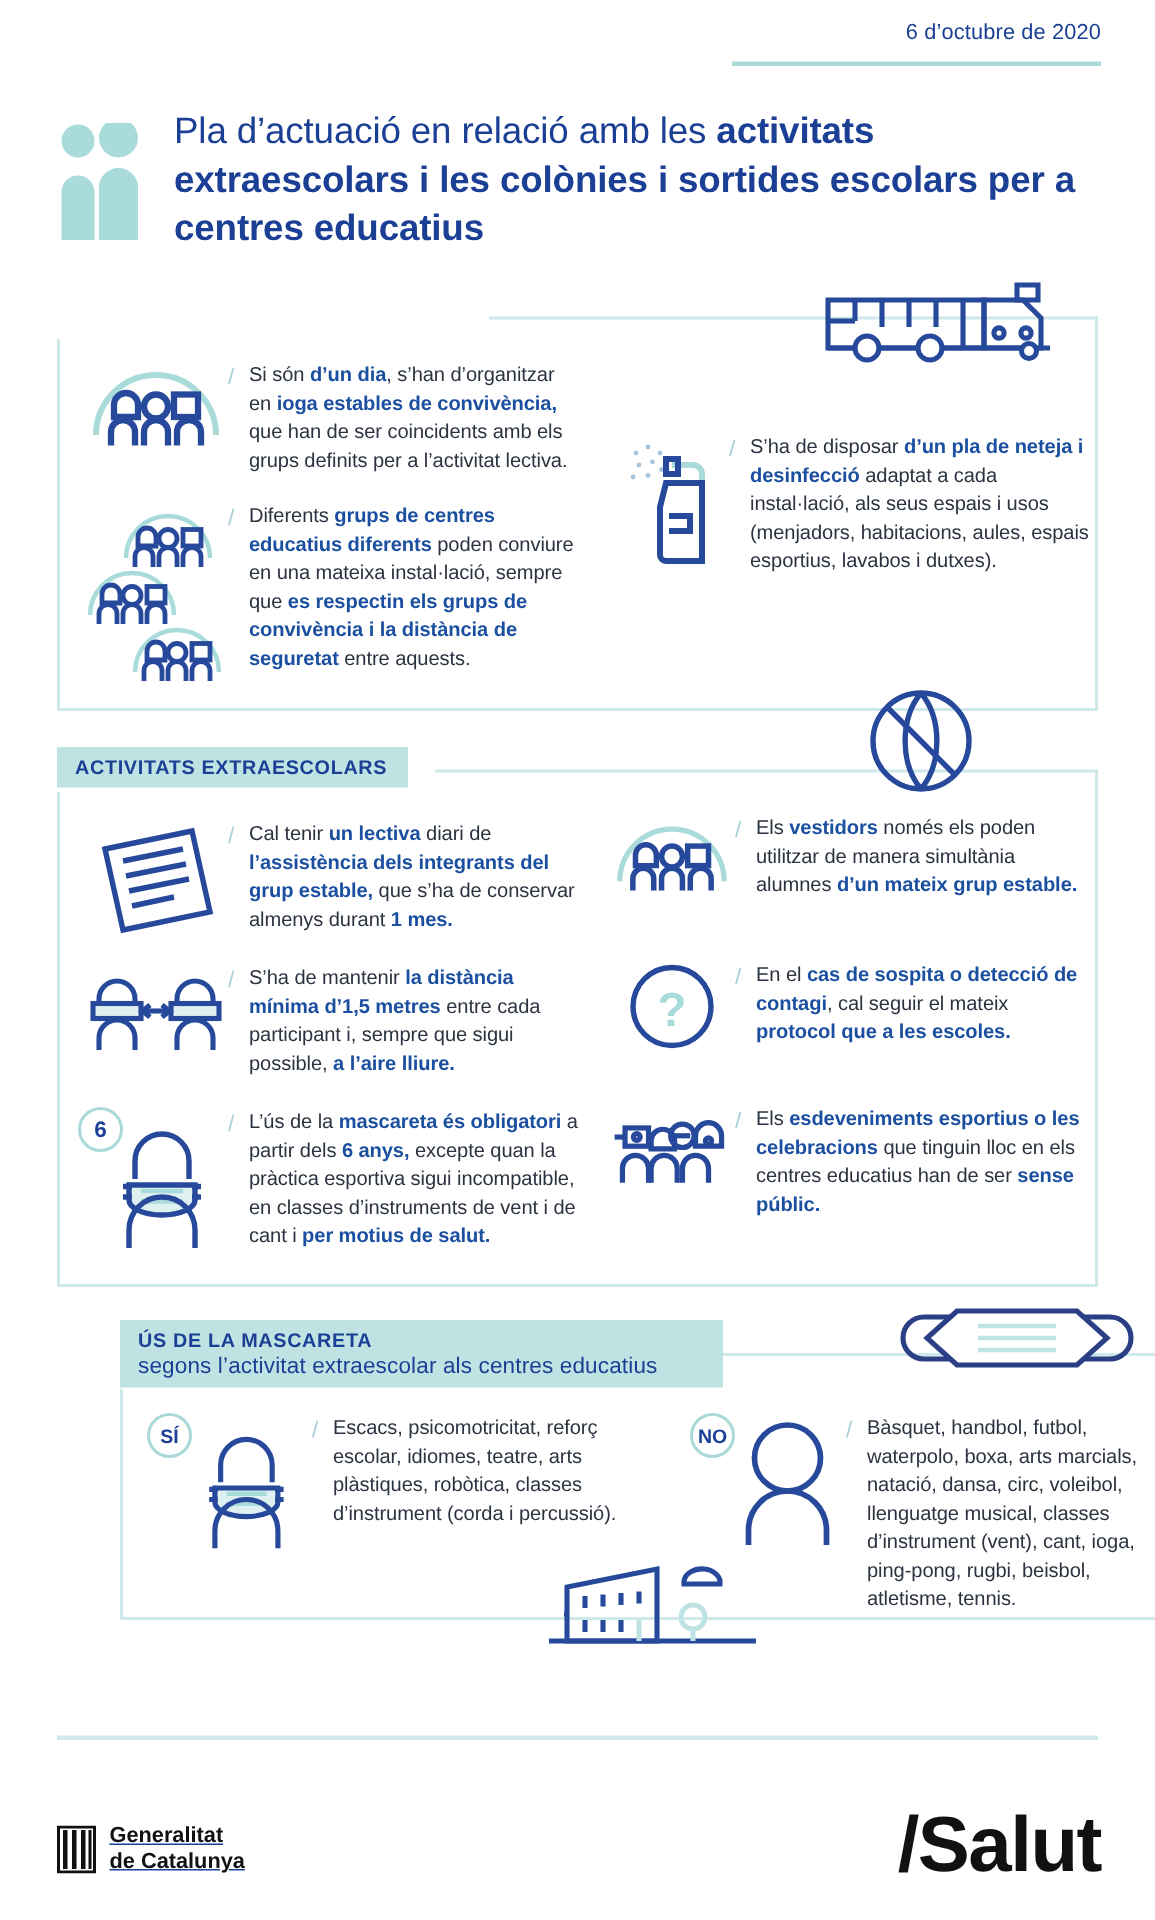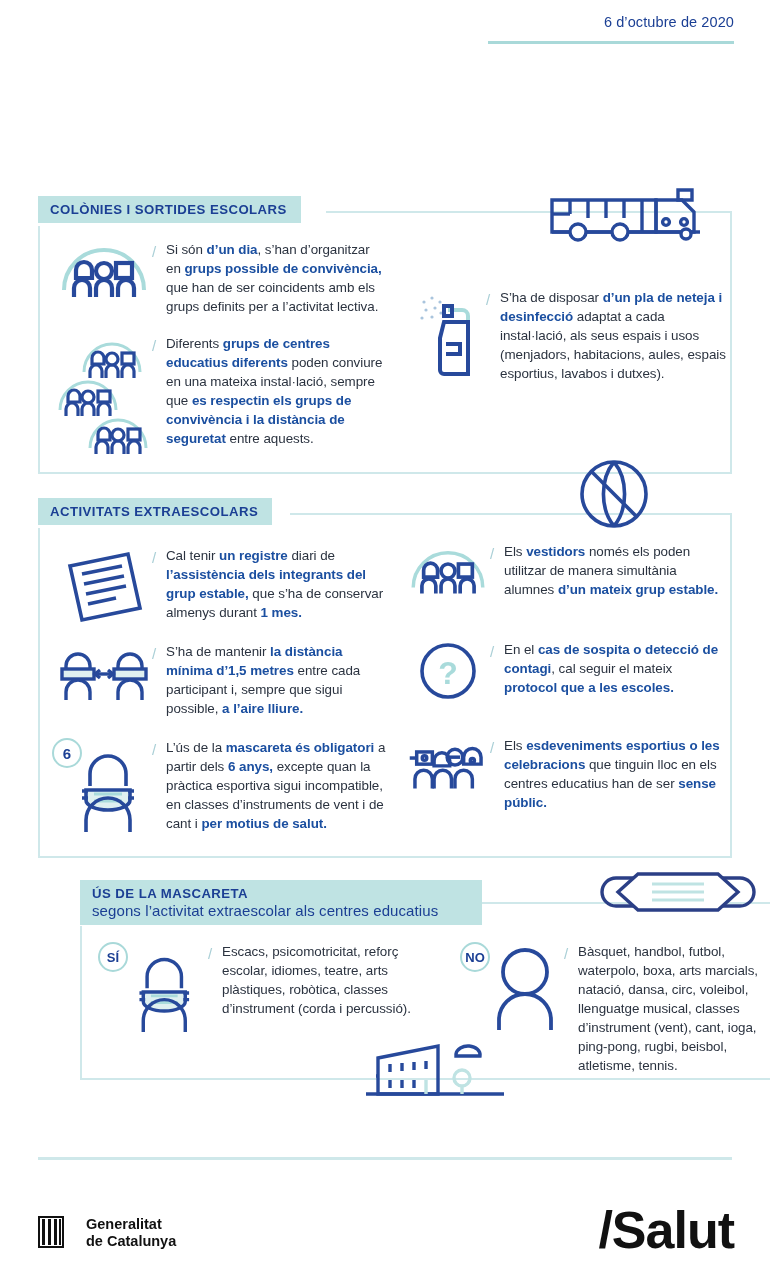--- a/index.html
+++ b/index.html
@@ -46,39 +46,51 @@
     display: flex; align-items: center; justify-content: center;
   }
   .badge.num { font-size: 15px; }
 
   
   .more-info { position: absolute; left: 38px; top: 1143px; width: 694px; }
   .more-info .line1 { font-size: 18.5px; color: #1b3f94; letter-spacing: -.1px; }
   .more-info .line1 b { font-weight: 700; }
   .more-rule { width: 694px; height: 3px; background: #cfe8ea; margin-top: 14px; }
 
-  .gencat { position: absolute; left: 38px; top: 1216px; display: flex; gap: 22px; }
+  .gencat { position: absolute; left: 38px; top: 1216px; display: flex; align-items: center; gap: 9px; text-decoration: underline; }
   .gencat .shield { width: 26px; height: 32px; }
   .gencat .gtext { font-size: 14.5px; font-weight: 700; line-height: 1.18; color: #111111; }
   .salut { position: absolute; right: 36px; top: 1200px; font-size: 52px; font-weight: 700; color: #111111; letter-spacing: -1px; font-family: "Liberation Sans", sans-serif; }
   .sidenote-wrap { position: absolute; left: 22px; top: 1088px; }
 </style>
 </head>
 <body>
 
 <div class="page">
 
   <div class="date-row">
     <div class="date-text">6 d’octubre de 2020</div>
     <div class="date-rule"></div>
   </div>
 
+  <div class="title-block">
+    <div class="people-logo">
+      <svg width="58" height="78" viewBox="0 0 58 78">
+        <circle cx="14" cy="12" r="11" fill="#a9dbdb"></circle>
+        <circle cx="41" cy="10" r="13" fill="#a9dbdb"></circle>
+        <path d="M3 78 V46 a11 11 0 0 1 22 0 V78 Z" fill="#a9dbdb"></path>
+        <path d="M28 78 V43 a13 13 0 0 1 26 0 V78 Z" fill="#a9dbdb"></path>
+      </svg>
+    </div>
+    <div class="title-text">
+      <span>Pla d’actuació en relació amb les </span><b>activitats extraescolars i les colònies i sortides escolars per a centres educatius</b>
+    </div>
+  </div>
 
   <div class="section" style="left:38px; top:196px; width:694px; height:280px;">
-    <div class="sec-head" style="position:absolute; left:0; top:0;">COLÒNIES I SORTIDES ESCOLARS</div>
     <div class="frame-line" style="left:288px; top:15px; width:406px; height:2px;"></div>
     <div class="frame-line" style="left:692px; top:15px; width:2px; height:263px;"></div>
     <div class="frame-line" style="left:0; top:30px; width:2px; height:248px;"></div>
     <div class="frame-line" style="left:0; top:276px; width:694px; height:2px;"></div>
 
     <div style="position:absolute; left:508px; top:-12px;">
       <svg width="160" height="62" viewBox="0 0 160 62">
         <g fill="none" stroke="#27499b" stroke-width="3.4">
           <path d="M6 48 V16 h104 v32 Z"></path>
           <path d="M110 16 h26 l12 12 v20 h-38 Z"></path>
@@ -103,21 +115,21 @@
             <path d="M18 38 v-8 a8 8 0 0 1 16 0 v8 Z"></path>
             <circle cx="46" cy="31" r="8"></circle>
             <rect x="58" y="23" width="16" height="15"></rect>
             <path d="M16 57 v-9 a8 8 0 0 1 16 0 v9"></path>
             <path d="M38 57 v-9 a8 8 0 0 1 16 0 v9"></path>
             <path d="M60 57 v-9 a8 8 0 0 1 16 0 v9"></path>
           </g>
         </svg>
       </div>
       <div class="slash">/</div>
-      <div class="txt">Si són <b>d’un dia</b>, s’han d’organitzar en <b>grups possible de convivència,</b> que han de ser coincidents amb els grups definits per a l’activitat lectiva.</div>
+      <div class="txt">Si són <b>d’un dia</b>, s’han d’organitzar en <b>ioga estables de convivència,</b> que han de ser coincidents amb els grups definits per a l’activitat lectiva.</div>
     </div>
 
     <div class="item" style="left:18px; top:138px; width:330px;">
       <div class="ico" style="width:96px; position:relative; height:120px;">
         <svg width="96" height="120" viewBox="0 0 96 120" style="position:absolute; left:0; top:0;">
           <g>
             <path d="M28 38 A28 28 0 0 1 84 38" fill="none" stroke="#a9dbdb" stroke-width="3"></path>
             <g fill="none" stroke="#27499b" stroke-width="3.2">
               <path d="M36 30 v-6 a6 6 0 0 1 12 0 v6 Z"></path>
               <circle cx="56" cy="25" r="6"></circle>
@@ -202,21 +214,21 @@
     <div class="item" style="left:18px; top:48px; width:330px;">
       <div class="ico" style="width:96px;">
         <svg width="88" height="82" viewBox="0 0 88 82">
           <g fill="none" stroke="#27499b" stroke-width="3.6">
             <path d="M10 20 L68 8 L80 62 L22 74 Z"></path>
             <path d="M22 28 L62 20 M24 38 L64 30 M26 48 L66 40 M28 58 L56 52"></path>
           </g>
         </svg>
       </div>
       <div class="slash">/</div>
-      <div class="txt">Cal tenir <b>un registre</b> diari de <b>l’assistència dels integrants del grup estable,</b> que s’ha de conservar almenys durant <b>1 mes.</b></div>
+      <div class="txt">Cal tenir <b>un lectiva</b> diari de <b>l’assistència dels integrants del grup estable,</b> que s’ha de conservar almenys durant <b>1 mes.</b></div>
     </div>
 
     <div class="item" style="left:18px; top:144px; width:330px;">
       <div class="ico" style="width:96px;">
         <svg width="96" height="62" viewBox="0 0 96 62">
           <g fill="none" stroke="#27499b" stroke-width="3.4">
             <path d="M10 24 a12 12 0 0 1 24 0 v4 h-24 Z"></path>
             <rect x="6" y="27" width="32" height="10" fill="#dff0f0"></rect>
             <path d="M10 58 v-8 a12 12 0 0 1 24 0 v8"></path>
             <path d="M62 24 a12 12 0 0 1 24 0 v4 h-24 Z"></path>

